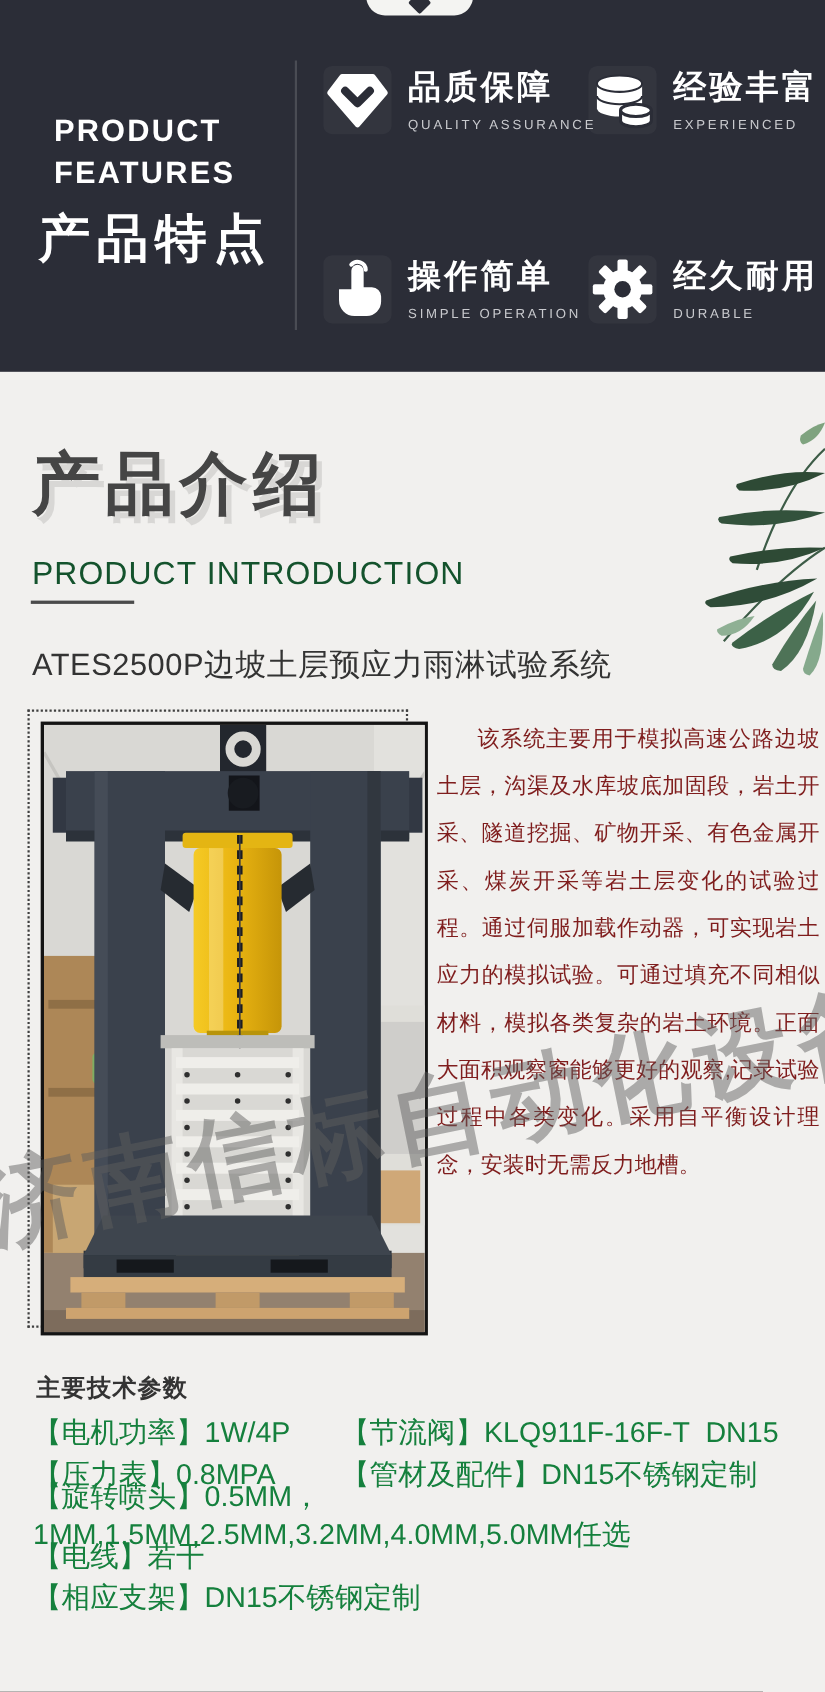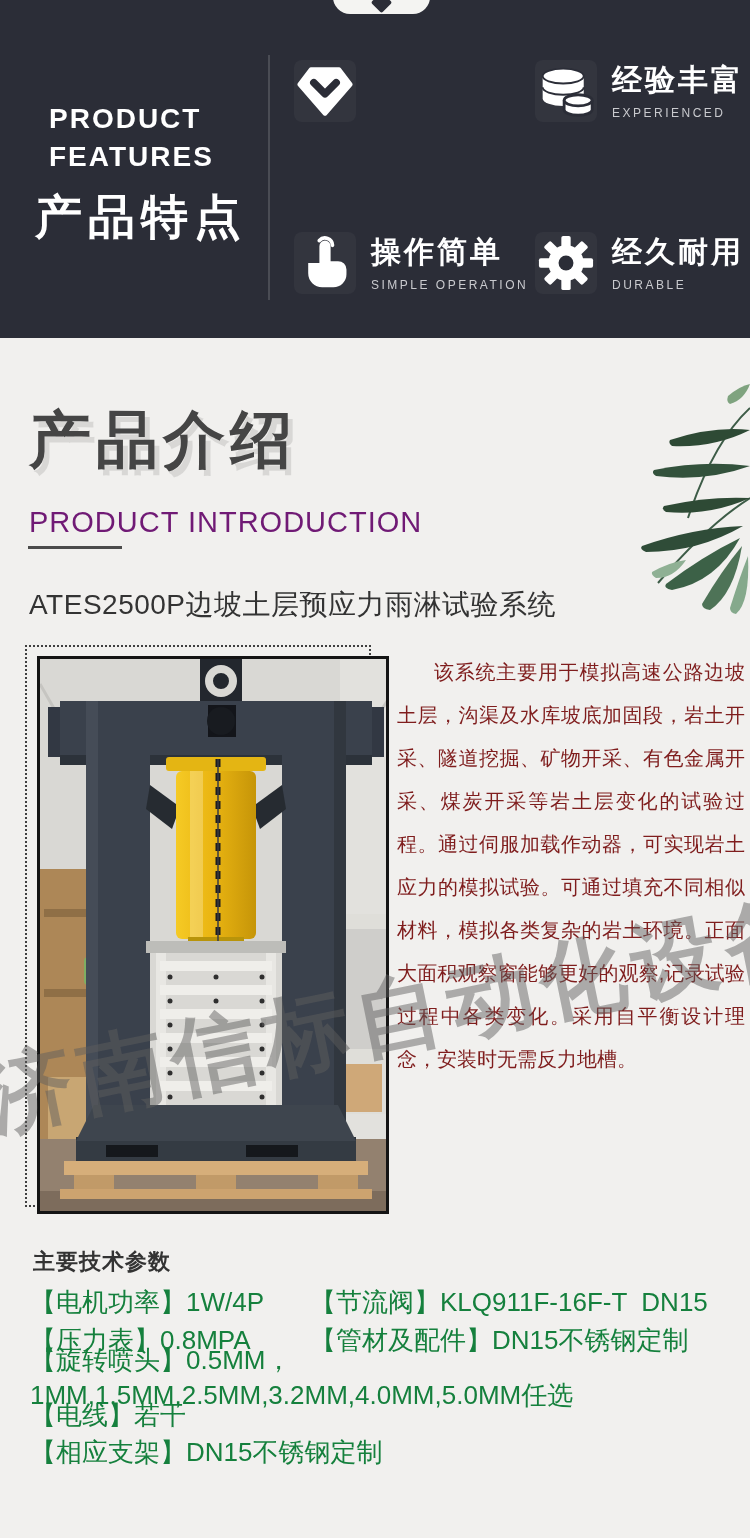--- a/index.html
+++ b/index.html
@@ -31,21 +31,21 @@
   .badge .b-en { color:#c9cace; font-size:12px; letter-spacing:2.5px; margin-top:6px; }
   .badge1 { left:294px; top:60px; }
   .badge2 { left:535px; top:60px; }
   .badge3 { left:294px; top:232px; }
   .badge4 { left:535px; top:232px; }
 
   
   .intro-title { position:absolute; left:29px; top:398px; font-size:62px; font-weight:800;
           color:#454545; letter-spacing:5px;
           text-shadow:5px 6px 0 rgba(0,0,0,0.10); }
-  .intro-sub { position:absolute; left:29px; top:506px; font-size:29px; color:#701a75;
+  .intro-sub { position:absolute; left:29px; top:506px; font-size:29px; color:#14532d;
           letter-spacing:1px; }
   .intro-underline { position:absolute; left:28px; top:546px; width:94px; height:3px;
           background:#4b4b4b; }
   .leaf-svg { position:absolute; right:0; top:378px; width:132px; height:285px;
           pointer-events:none; }
   .product-name { position:absolute; left:29px; top:586px; font-size:28px; font-weight:500;
           color:#333; letter-spacing:0.5px; }
 
   .photo-dotted { position:absolute; left:25px; top:645px; width:346px; height:562px;
           border:2px dotted #3f3f3f; }
@@ -86,20 +86,24 @@
     </div>
     <div class="hero-cn">产品特点</div>
     <div class="hero-divider"></div>
 
     <div class="badge badge1">
       <span class="b-icon">
         <svg width="56" height="56" viewBox="0 0 60 60">
           <path d="M15,7 L45,7 L57,23 L30,54 L3,23 Z" fill="#fff" stroke="#fff" stroke-width="5" stroke-linejoin="round"></path>
           <polyline points="18,21 30,33 42,21" fill="none" stroke="#2b2d37" stroke-width="8" stroke-linecap="round" stroke-linejoin="round"></polyline>
         </svg>
+      </span>
+      <span class="b-text">
+        <span class="b-cn">品质保障</span>
+        <span class="b-en">QUALITY ASSURANCE</span>
       </span>
     </div>
 
     <div class="badge badge2">
       <span class="b-icon">
         <svg width="56" height="56" viewBox="0 0 60 60">
           <path d="M5,14 v24 a22,8 0 0 0 44,0 v-24" fill="#fff"></path>
           <ellipse cx="27" cy="14" rx="22" ry="8" fill="#fff" stroke="#2b2d37" stroke-width="2"></ellipse>
           <path d="M5,26 a22,8 0 0 0 44,0" fill="none" stroke="#2b2d37" stroke-width="2"></path>
           <path d="M28,40 v10 a15,6 0 0 0 30,0 v-10" fill="#fff" stroke="#2b2d37" stroke-width="3"></path>

